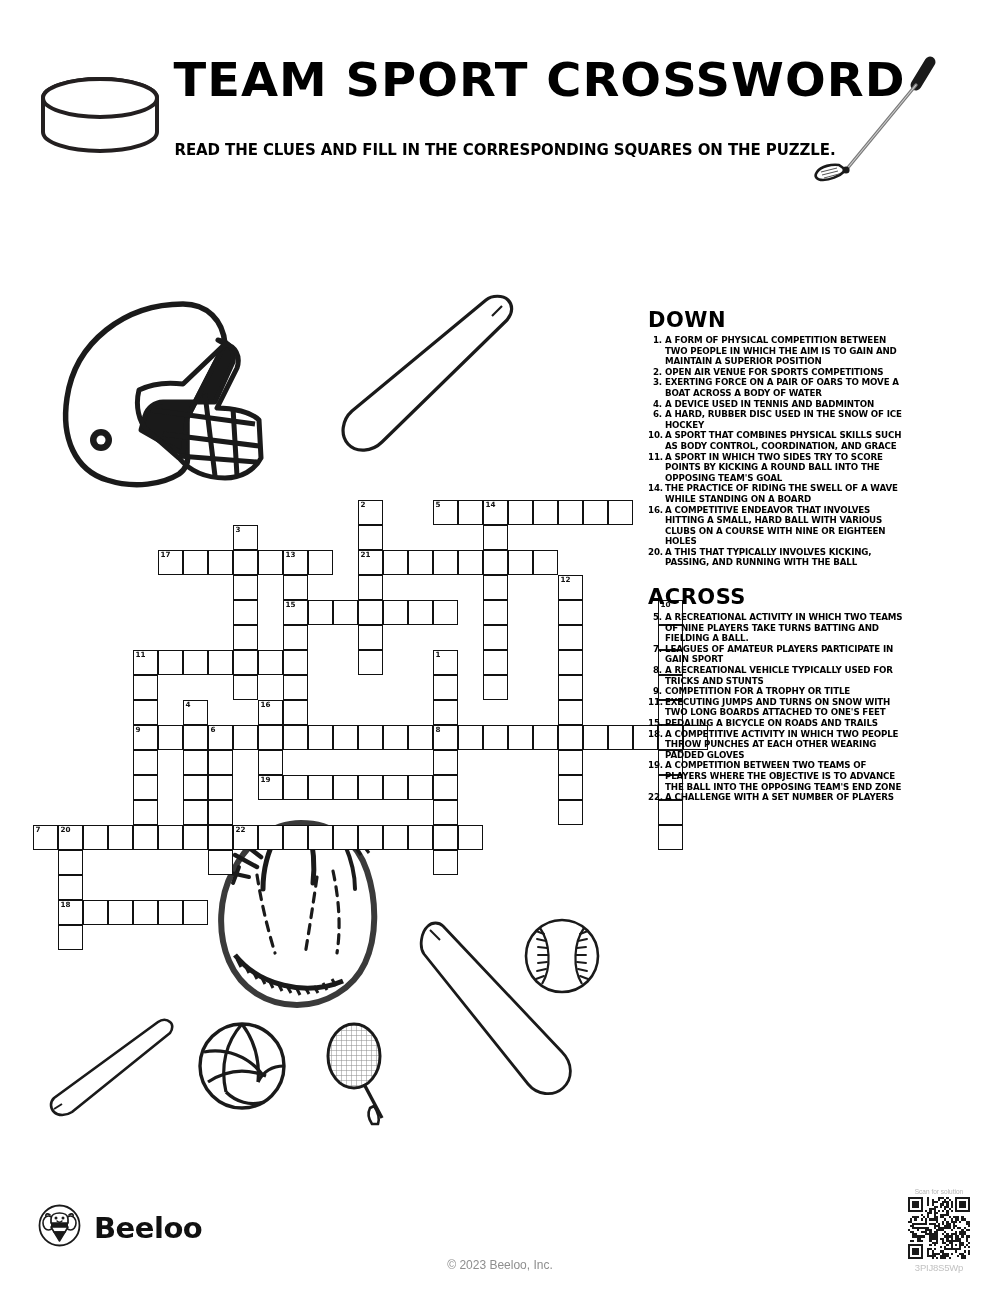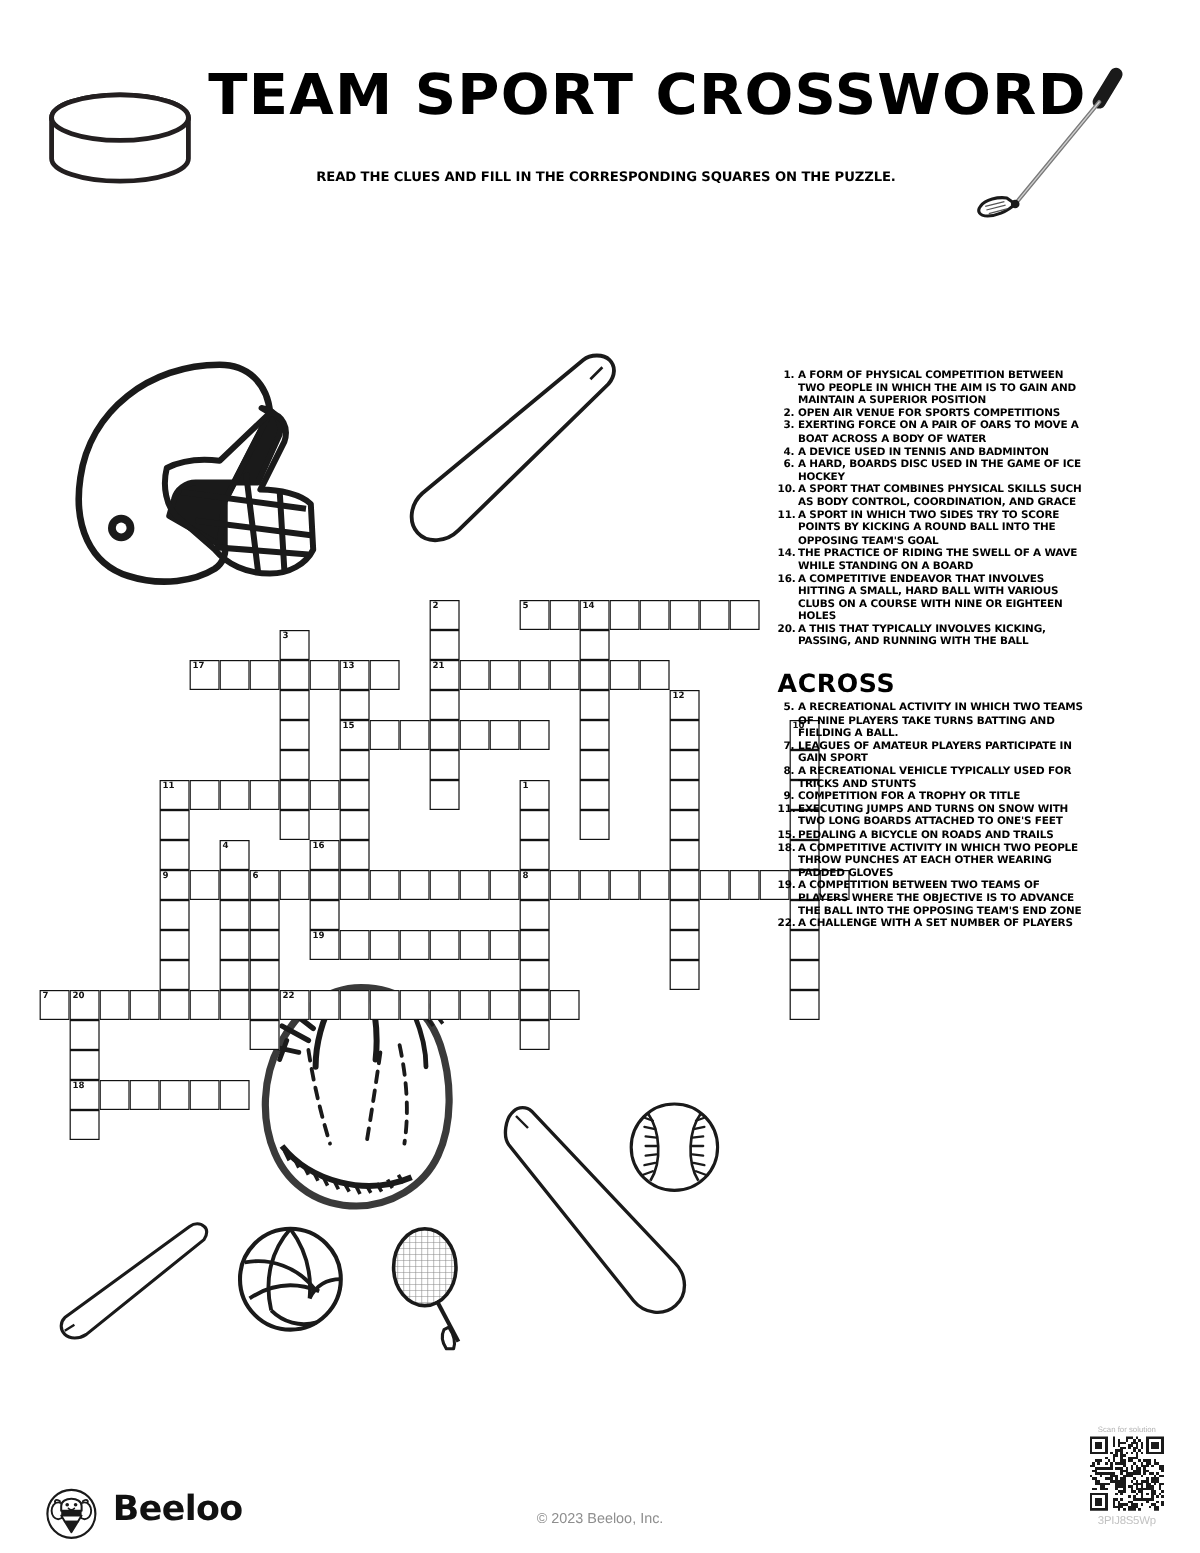--- a/index.html
+++ b/index.html
@@ -25,21 +25,21 @@
     letter-spacing:1px;
     color:#000;
     transform:scaleX(1.02);
     white-space:nowrap;
   }
   #page-subtitle {
     position:absolute; left:150px; top:141px; width:710px;
     text-align:center;
     font-family:"DejaVu Sans", sans-serif;
     font-weight:bold;
-    font-size:11px;
+    font-size:15px;
     letter-spacing:-0.1px;
     color:#000;
     white-space:nowrap;
   }
 
   
   .decor { position:absolute; }
   .decor svg { display:block; }
 
   
@@ -80,21 +80,21 @@
     font-family:"DejaVu Sans", sans-serif;
     font-weight:bold;
     font-size:7.2px;
     line-height:8px;
     color:#111;
     pointer-events:none;
   }
 
   
   #footer { position:absolute; left:0; top:1180px; width:1000px; height:114px; }
-  #brand { position:absolute; left:38px; top:24px; display:flex; gap:13px;margin-top:36px; }
+  #brand { position:absolute; left:38px; top:24px; display:flex; align-items:center; gap:13px; }
   #brand-name {
     font-family:"DejaVu Sans", sans-serif;
     font-weight:bold;
     font-size:29px;
     letter-spacing:-0.5px;
     color:#111;
   }
   #copyright {
     position:absolute; left:0; top:78px; width:1000px;
     text-align:center;
@@ -441,40 +441,41 @@
     <div class="cell" style="left: 408px; top: 825px;"></div>
     <div class="cell" style="left: 458px; top: 825px;"></div>
     <div class="cell" style="left: 83px; top: 900px;"></div>
     <div class="cell" style="left: 108px; top: 900px;"></div>
     <div class="cell" style="left: 133px; top: 900px;"></div>
     <div class="cell" style="left: 158px; top: 900px;"></div>
     <div class="cell" style="left: 183px; top: 900px;"></div>
   </div>
 
 <div id="clues">
+  <h2 class="clue-heading" id="down-heading">DOWN</h2>
   <ul class="clue-list" id="down-list">
       <li class="clue-item">
         <span class="clue-num">1.</span>
         <span class="clue-text">A FORM OF PHYSICAL COMPETITION BETWEEN TWO PEOPLE IN WHICH THE AIM IS TO GAIN AND MAINTAIN A SUPERIOR POSITION</span>
       </li>
       <li class="clue-item">
         <span class="clue-num">2.</span>
         <span class="clue-text">OPEN AIR VENUE FOR SPORTS COMPETITIONS</span>
       </li>
       <li class="clue-item">
         <span class="clue-num">3.</span>
         <span class="clue-text">EXERTING FORCE ON A PAIR OF OARS TO MOVE A BOAT ACROSS A BODY OF WATER</span>
       </li>
       <li class="clue-item">
         <span class="clue-num">4.</span>
         <span class="clue-text">A DEVICE USED IN TENNIS AND BADMINTON</span>
       </li>
       <li class="clue-item">
         <span class="clue-num">6.</span>
-        <span class="clue-text">A HARD, BOARDS DISC USED IN THE GAME OF ICE HOCKEY</span>
+        <span class="clue-text">A HARD, RUBBER DISC USED IN THE SNOW OF ICE HOCKEY</span>
       </li>
       <li class="clue-item">
         <span class="clue-num">10.</span>
         <span class="clue-text">A SPORT THAT COMBINES PHYSICAL SKILLS SUCH AS BODY CONTROL, COORDINATION, AND GRACE</span>
       </li>
       <li class="clue-item">
         <span class="clue-num">11.</span>
         <span class="clue-text">A SPORT IN WHICH TWO SIDES TRY TO SCORE POINTS BY KICKING A ROUND BALL INTO THE OPPOSING TEAM'S GOAL</span>
       </li>
       <li class="clue-item">

